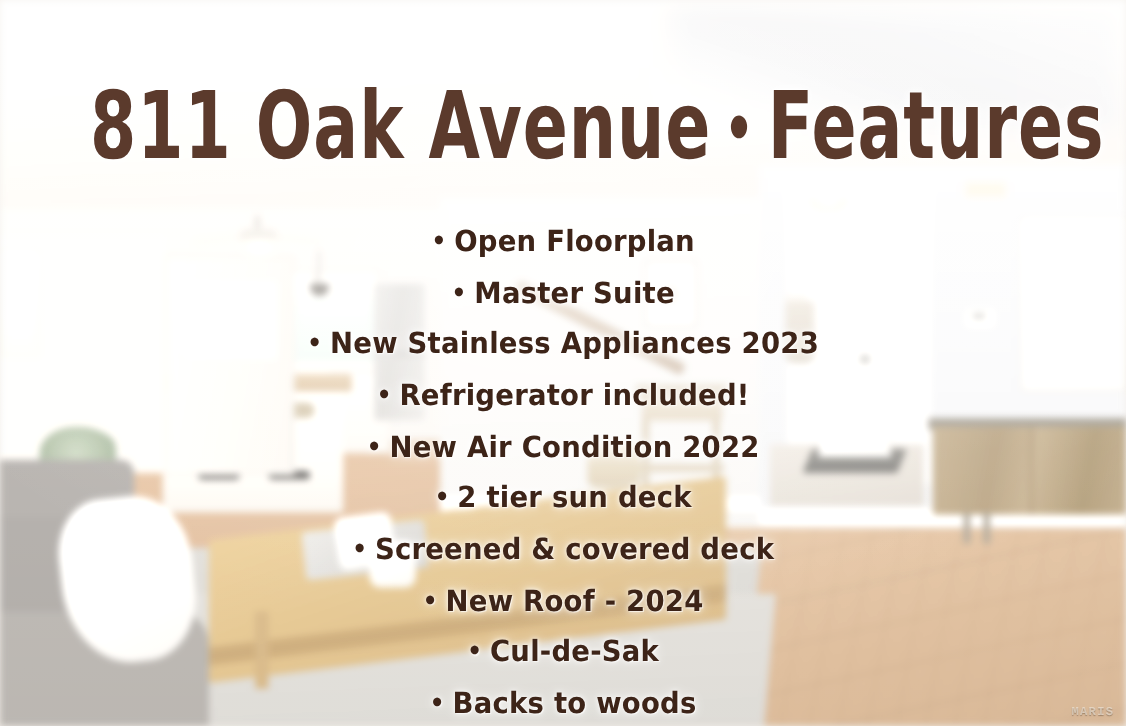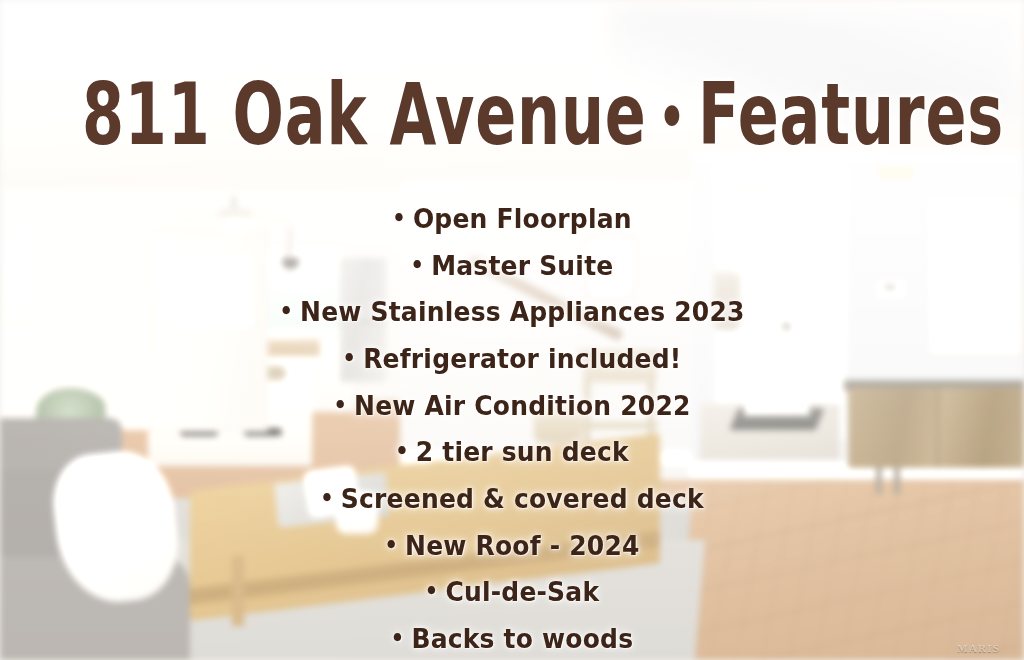--- a/index.html
+++ b/index.html
@@ -217,22 +217,22 @@
     transform:scaleY(1.06);
     white-space:nowrap;
     text-shadow:
       0 0 5px rgba(255,255,255,.92),
       0 0 11px rgba(255,255,255,.80),
       1px 1px 0 rgba(255,255,255,.55);
   }
   #features li .bullet{padding-right:7px;font-size:21px;vertical-align:.08em;}
 
   #watermark{
-    position:absolute;right:24px;bottom:6px;
-    font-family:Liberation Serif, serif;
+    position:absolute;right:11px;bottom:6px;
+    font-family:Liberation Mono, monospace;
     font-size:11px;font-weight:700;letter-spacing:1.2px;
     color:rgba(245,240,232,.55);
     text-shadow:0 1px 1px rgba(90,70,50,.45);
   }
 </style>
 </head>
 <body>
 
 <div id="stage">
 

